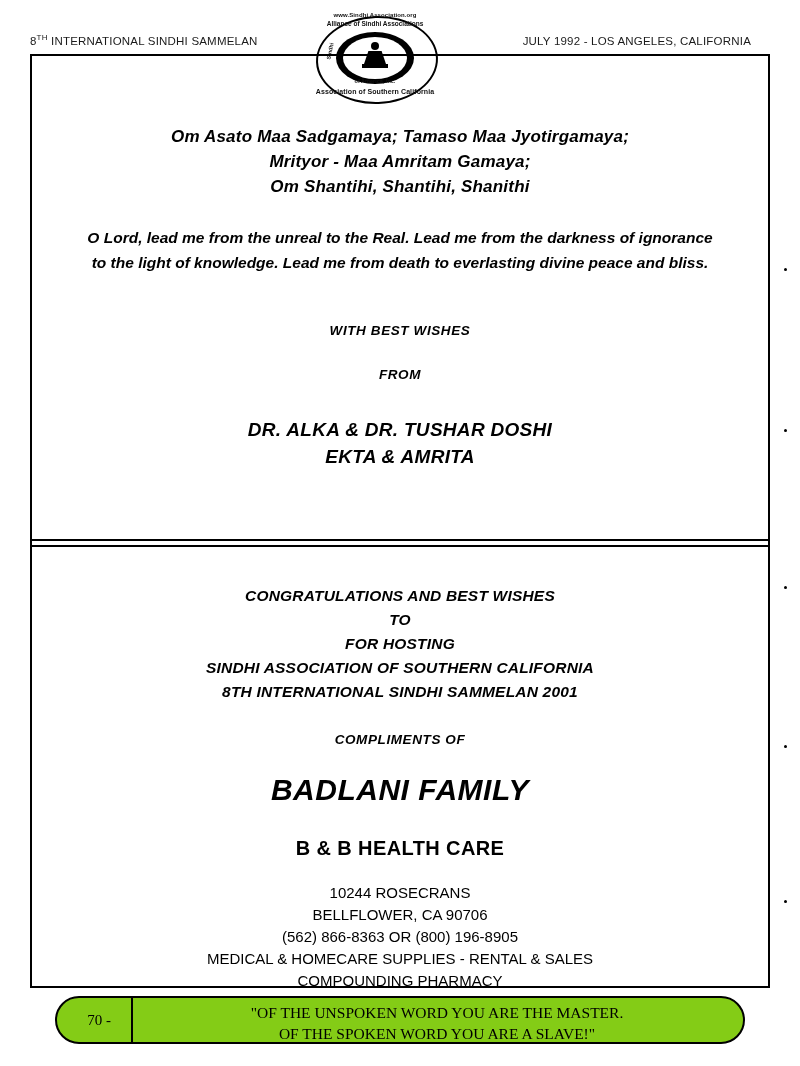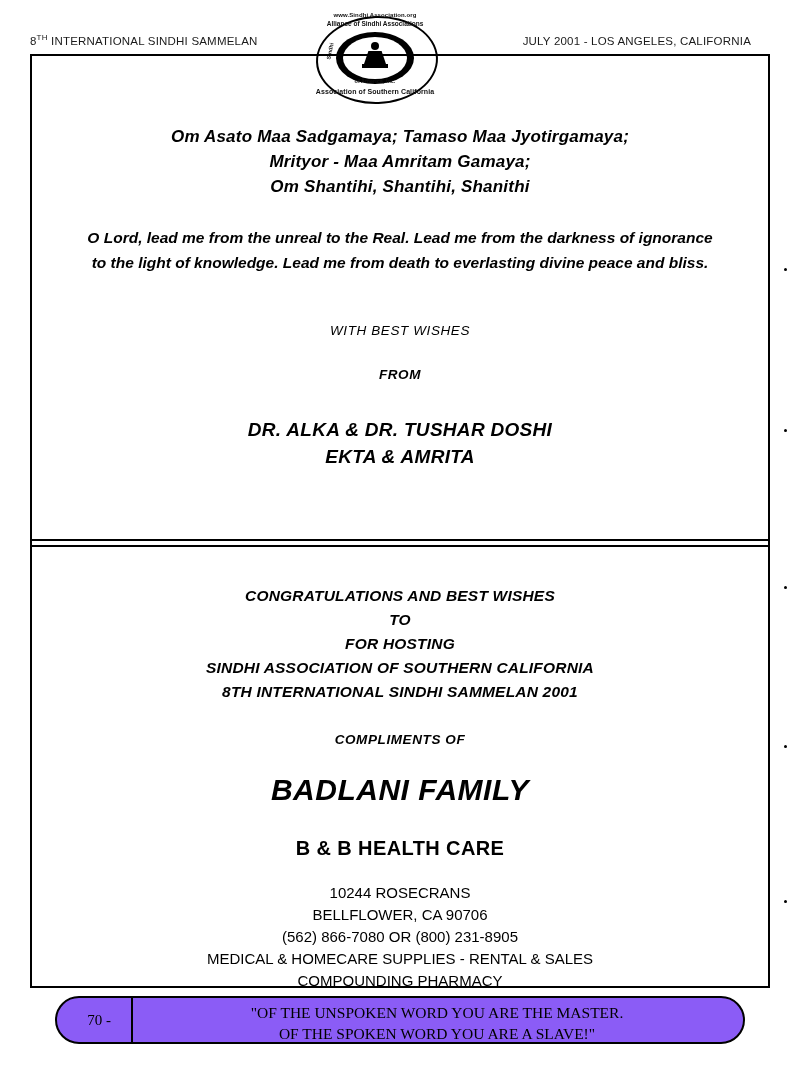--- a/index.html
+++ b/index.html
@@ -200,21 +200,21 @@
     margin-top: 26px;
     font-style: italic;
     font-weight: bold;
     font-size: 15.5px;
     line-height: 25px;
     padding: 0 52px;
   }
   .wishes {
     margin-top: 48px;
     font-style: italic;
-    font-weight: normal;
+    font-weight: bold;
     font-size: 13.5px;
     letter-spacing: 0.6px;
   }
   .from {
     margin-top: 29px;
     font-style: italic;
     font-weight: bold;
     font-size: 13.5px;
     letter-spacing: 0.6px;
   }
@@ -274,21 +274,21 @@
   
   .footer {
     position: absolute;
     left: 55px;
     top: 996px;
     width: 690px;
     height: 48px;
     border: 2px solid #000;
     border-radius: 26px;
     box-sizing: border-box;
-    background: #8b5cf6;
+    background: #84cc16;
   }
   .footer-inner {
     position: absolute;
     left: 0; top: 0;
     width: 100%;
     height: 100%;
   }
   .page-num {
     position: absolute;
     left: 12px;
@@ -328,21 +328,21 @@
 </style>
 </head>
 <body>
 
 <div class="page">
 
   <div class="running-header">
     <div>
       <span>8</span><span class="sup">TH</span><span> INTERNATIONAL SINDHI SAMMELAN</span>
     </div>
-    <div class="header-right">JULY 2001  -  LOS ANGELES, CALIFORNIA</div>
+    <div class="header-right">JULY 1992  -  LOS ANGELES, CALIFORNIA</div>
   </div>
 
   <div class="emblem">
     <div class="ring-outer"></div>
     <div class="ring-inner"></div>
     <div class="inner-white"></div>
     <div class="figure">
       <div class="fig-head"></div>
       <div class="fig-body"></div>
       <div class="fig-base"></div>
@@ -380,21 +380,21 @@
       <div>FOR HOSTING</div>
       <div>SINDHI ASSOCIATION OF SOUTHERN CALIFORNIA</div>
       <div>8TH INTERNATIONAL SINDHI SAMMELAN 2001</div>
     </div>
     <div class="compliments">COMPLIMENTS OF</div>
     <div class="family">BADLANI FAMILY</div>
     <div class="biz-name">B &amp; B HEALTH CARE</div>
     <div class="address">
       <div>10244 ROSECRANS</div>
       <div>BELLFLOWER, CA 90706</div>
-      <div>(562) 866-7080 OR (800) 231-8905</div>
+      <div>(562) 866-8363 OR (800) 196-8905</div>
       <div>MEDICAL &amp; HOMECARE SUPPLIES - RENTAL &amp; SALES</div>
       <div>COMPOUNDING PHARMACY</div>
       <div>MAIL ORDERS AND HOME DELIVERS</div>
     </div>
   </div>
 
   <div class="footer">
     <div class="footer-inner">
       <div class="page-num">70 -</div>
       <div class="vline"></div>

